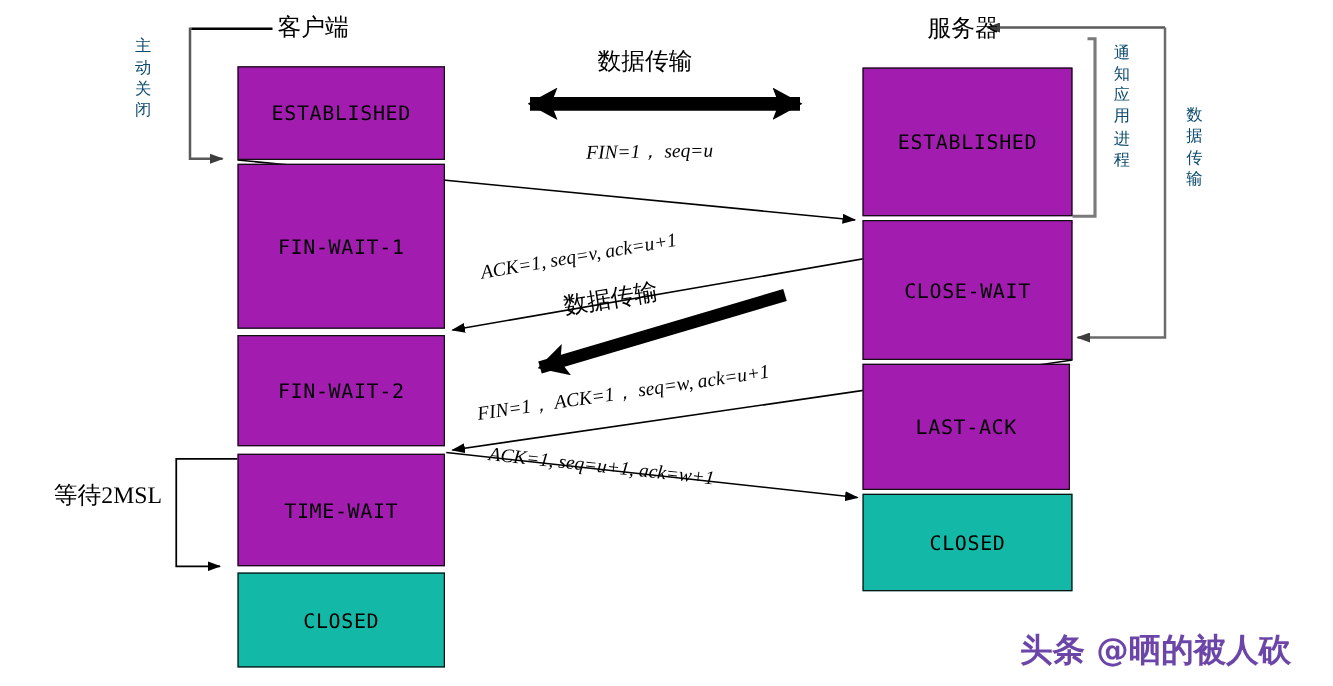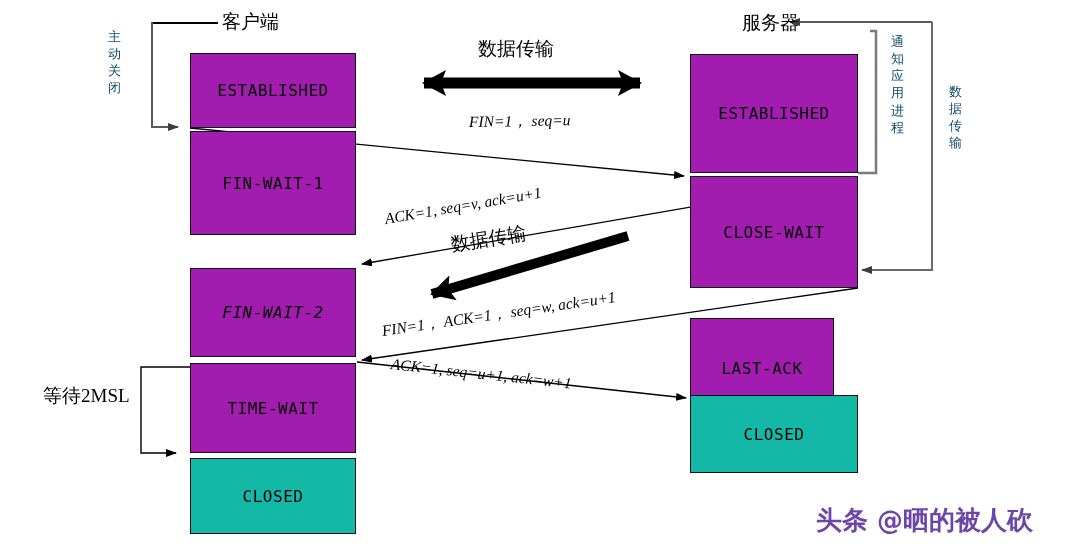--- a/index.html
+++ b/index.html
@@ -152,41 +152,41 @@
       <line x1="628" y1="236" x2="432" y2="294" stroke="#000000" stroke-width="10" marker-end="url(#ah-fat)"></line>
     </g>
   </svg>
 
   <div class="label cn" style="left:222px; top:9px;">客户端</div>
 
   <div class="cn-vert" style="left:99px; top:28px;">主动关闭</div>
 
   <div class="state-box green" style="left:190px; top:53px; width:166px; height:75px;">ESTABLISHED</div>
 
-  <div class="state-box green" style="left:190px; top:131px; width:166px; height:104px;">FIN-WAIT-1</div>
-
-  <div class="state-box green" style="left:190px; top:268px; width:166px; height:89px;font-style:italic;">FIN-WAIT-2</div>
+  <div class="state-box green" style="left:190px; top:131px; width:166px; height:132px;">FIN-WAIT-1</div>
+
+  <div class="state-box green" style="left:190px; top:268px; width:166px; height:89px;">FIN-WAIT-2</div>
 
   <div class="state-box green" style="left:190px; top:363px; width:166px; height:90px;">TIME-WAIT</div>
 
   <div class="state-box teal" style="left:190px; top:458px; width:166px; height:76px;">CLOSED</div>
 
   <div class="label cn" style="left:43px; top:383px;">等待2MSL</div>
 
   <div class="label cn" style="left:700px; top:10px;margin-left:42px;">服务器</div>
 
   <div class="cn-vert" style="left:882px; top:33px;">通知应用进程</div>
 
   <div class="cn-vert" style="left:940px; top:83px;">数据传输</div>
 
   <div class="state-box green" style="left:690px; top:54px; width:168px; height:119px;">ESTABLISHED</div>
 
   <div class="state-box green" style="left:690px; top:176px; width:168px; height:112px;">CLOSE-WAIT</div>
 
-  <div class="state-box green" style="left:690px; top:291px; width:144px; height:101px;margin-top:27px;">LAST-ACK</div>
+  <div class="state-box green" style="left:690px; top:291px; width:166px; height:101px;">LAST-ACK</div>
 
   <div class="state-box teal" style="left:690px; top:395px; width:168px; height:78px;">CLOSED</div>
 
   <div class="label cn" style="left:478px; top:36px;">数据传输</div>
 
   <div class="label cn" style="left:451px; top:232px; transform: rotate(-9deg); transform-origin: left center;">数据传输</div>
 
   <div class="msg" style="left:469px; top:112px; transform: rotate(-1deg);">FIN=1， seq=u</div>
 
   <div class="msg" style="left:385px; top:210px; transform: rotate(-9.6deg);">ACK=1, seq=v, ack=u+1</div>

